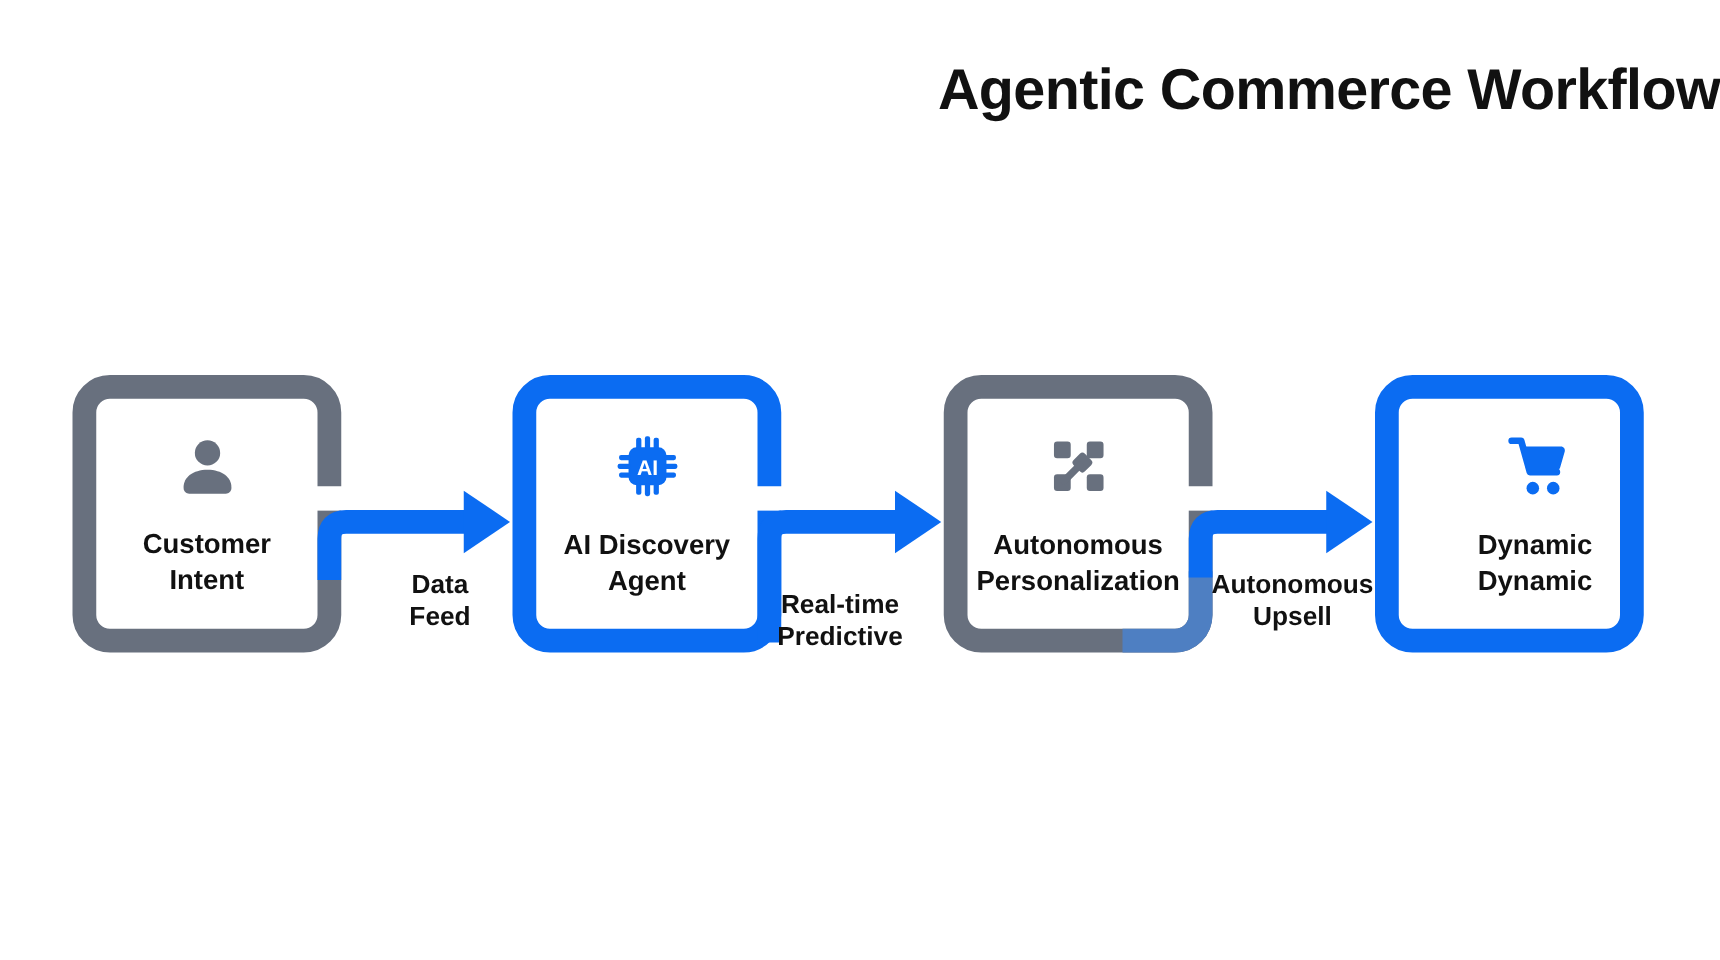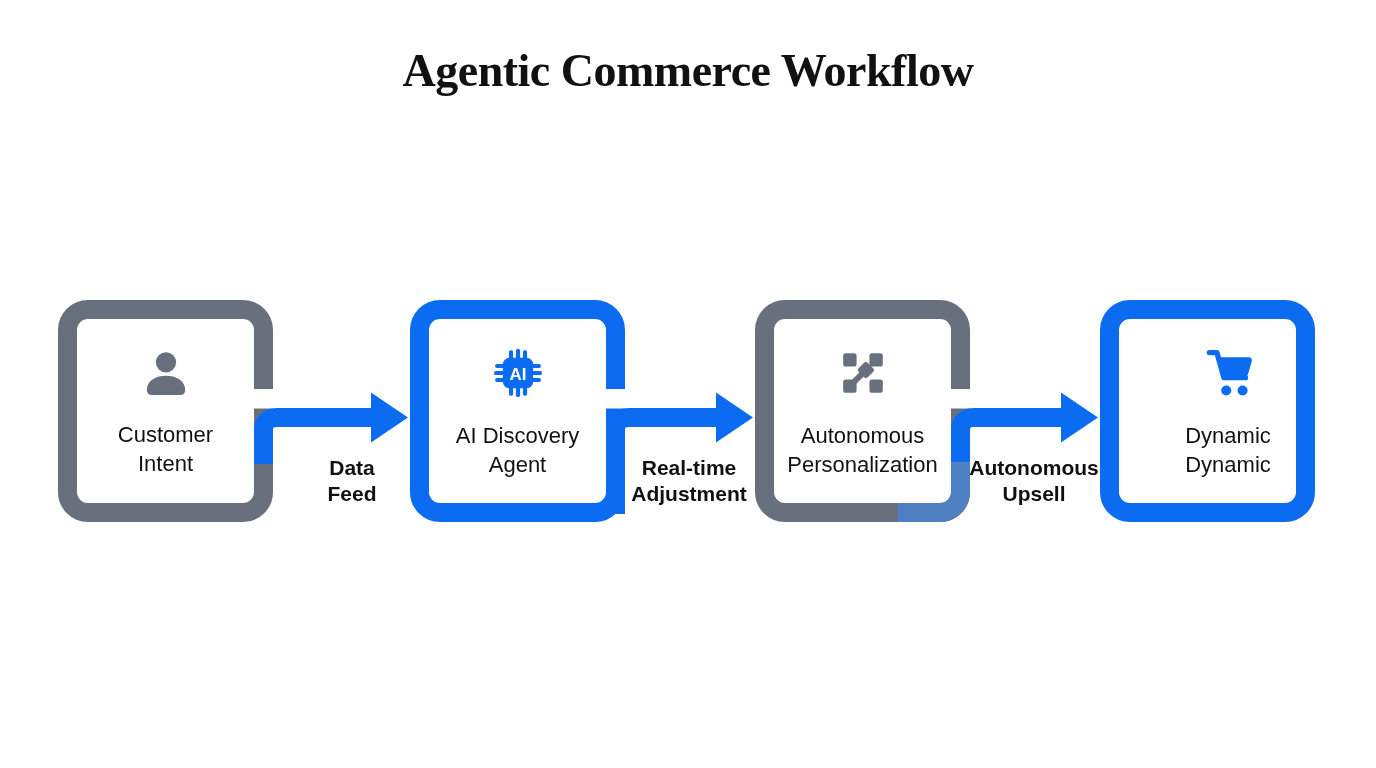--- a/index.html
+++ b/index.html
@@ -20,26 +20,25 @@
     background: var(--c-bg);
     overflow: hidden;
     font-family: "Liberation Sans", sans-serif;
   }
 
   .title {
     position: absolute;
     top: 44px;
     left: 0;
     width: 100%;
-    text-align: center;
+    text-align: right;
     font-size: 46px;
     font-weight: 700;
     letter-spacing: -0.5px;
     color: var(--c-text);
-    font-family: Liberation Serif, serif;
   }
 
   .box {
     position: absolute;
     top: 300px;
     width: 215px;
     height: 222px;
     box-sizing: border-box;
     border: 19px solid var(--c-gray);
     border-radius: 30px;
@@ -57,38 +56,38 @@
     display: flex;
     flex-direction: column;
     align-items: center;
     justify-content: center;
     gap: 20px;
     padding-top: 2px;
   }
 
   .box-label {
     font-size: 22px;
-    font-weight: 400;
+    font-weight: 700;
     line-height: 29px;
     text-align: center;
     color: var(--c-text);
     white-space: nowrap;
   }
 
   .arrow-label {
     position: absolute;
     top: 455px;
     font-size: 21px;
     font-weight: 700;
     line-height: 26px;
     text-align: center;
     color: var(--c-text);
   }
   .arrow-label--1 { left: 262px; width: 180px; }  
-  .arrow-label--2 { left: 589px; width: 200px; }  
+  .arrow-label--2 { left: 572px; width: 200px; margin-top: 16px; }  
   .arrow-label--3 { left: 934px; width: 200px; }  
 
   .overlay {
     position: absolute;
     left: 0;
     top: 0;
     pointer-events: none;
   }
 
   .fill-blue  { fill: var(--c-blue); }
@@ -201,20 +200,20 @@
     <path class="stroke-blue" d="M 960.5 462 L 960.5 431 Q 960.5 417.5 974 417.5 L 1063 417.5" fill="none" stroke-width="19"></path>
     <polygon class="fill-blue" points="1061,392.5 1061,442.5 1098,417.5"></polygon>
   </svg>
 
   <div class="arrow-label arrow-label--1">
     <div>Data</div>
     <div>Feed</div>
   </div>
   <div class="arrow-label arrow-label--2">
     <div>Real-time</div>
-    <div>Adjustment</div>
+    <div>Predictive</div>
   </div>
   <div class="arrow-label arrow-label--3">
     <div>Autonomous</div>
     <div>Upsell</div>
   </div>
 
 </div>
 
 </body></html>

